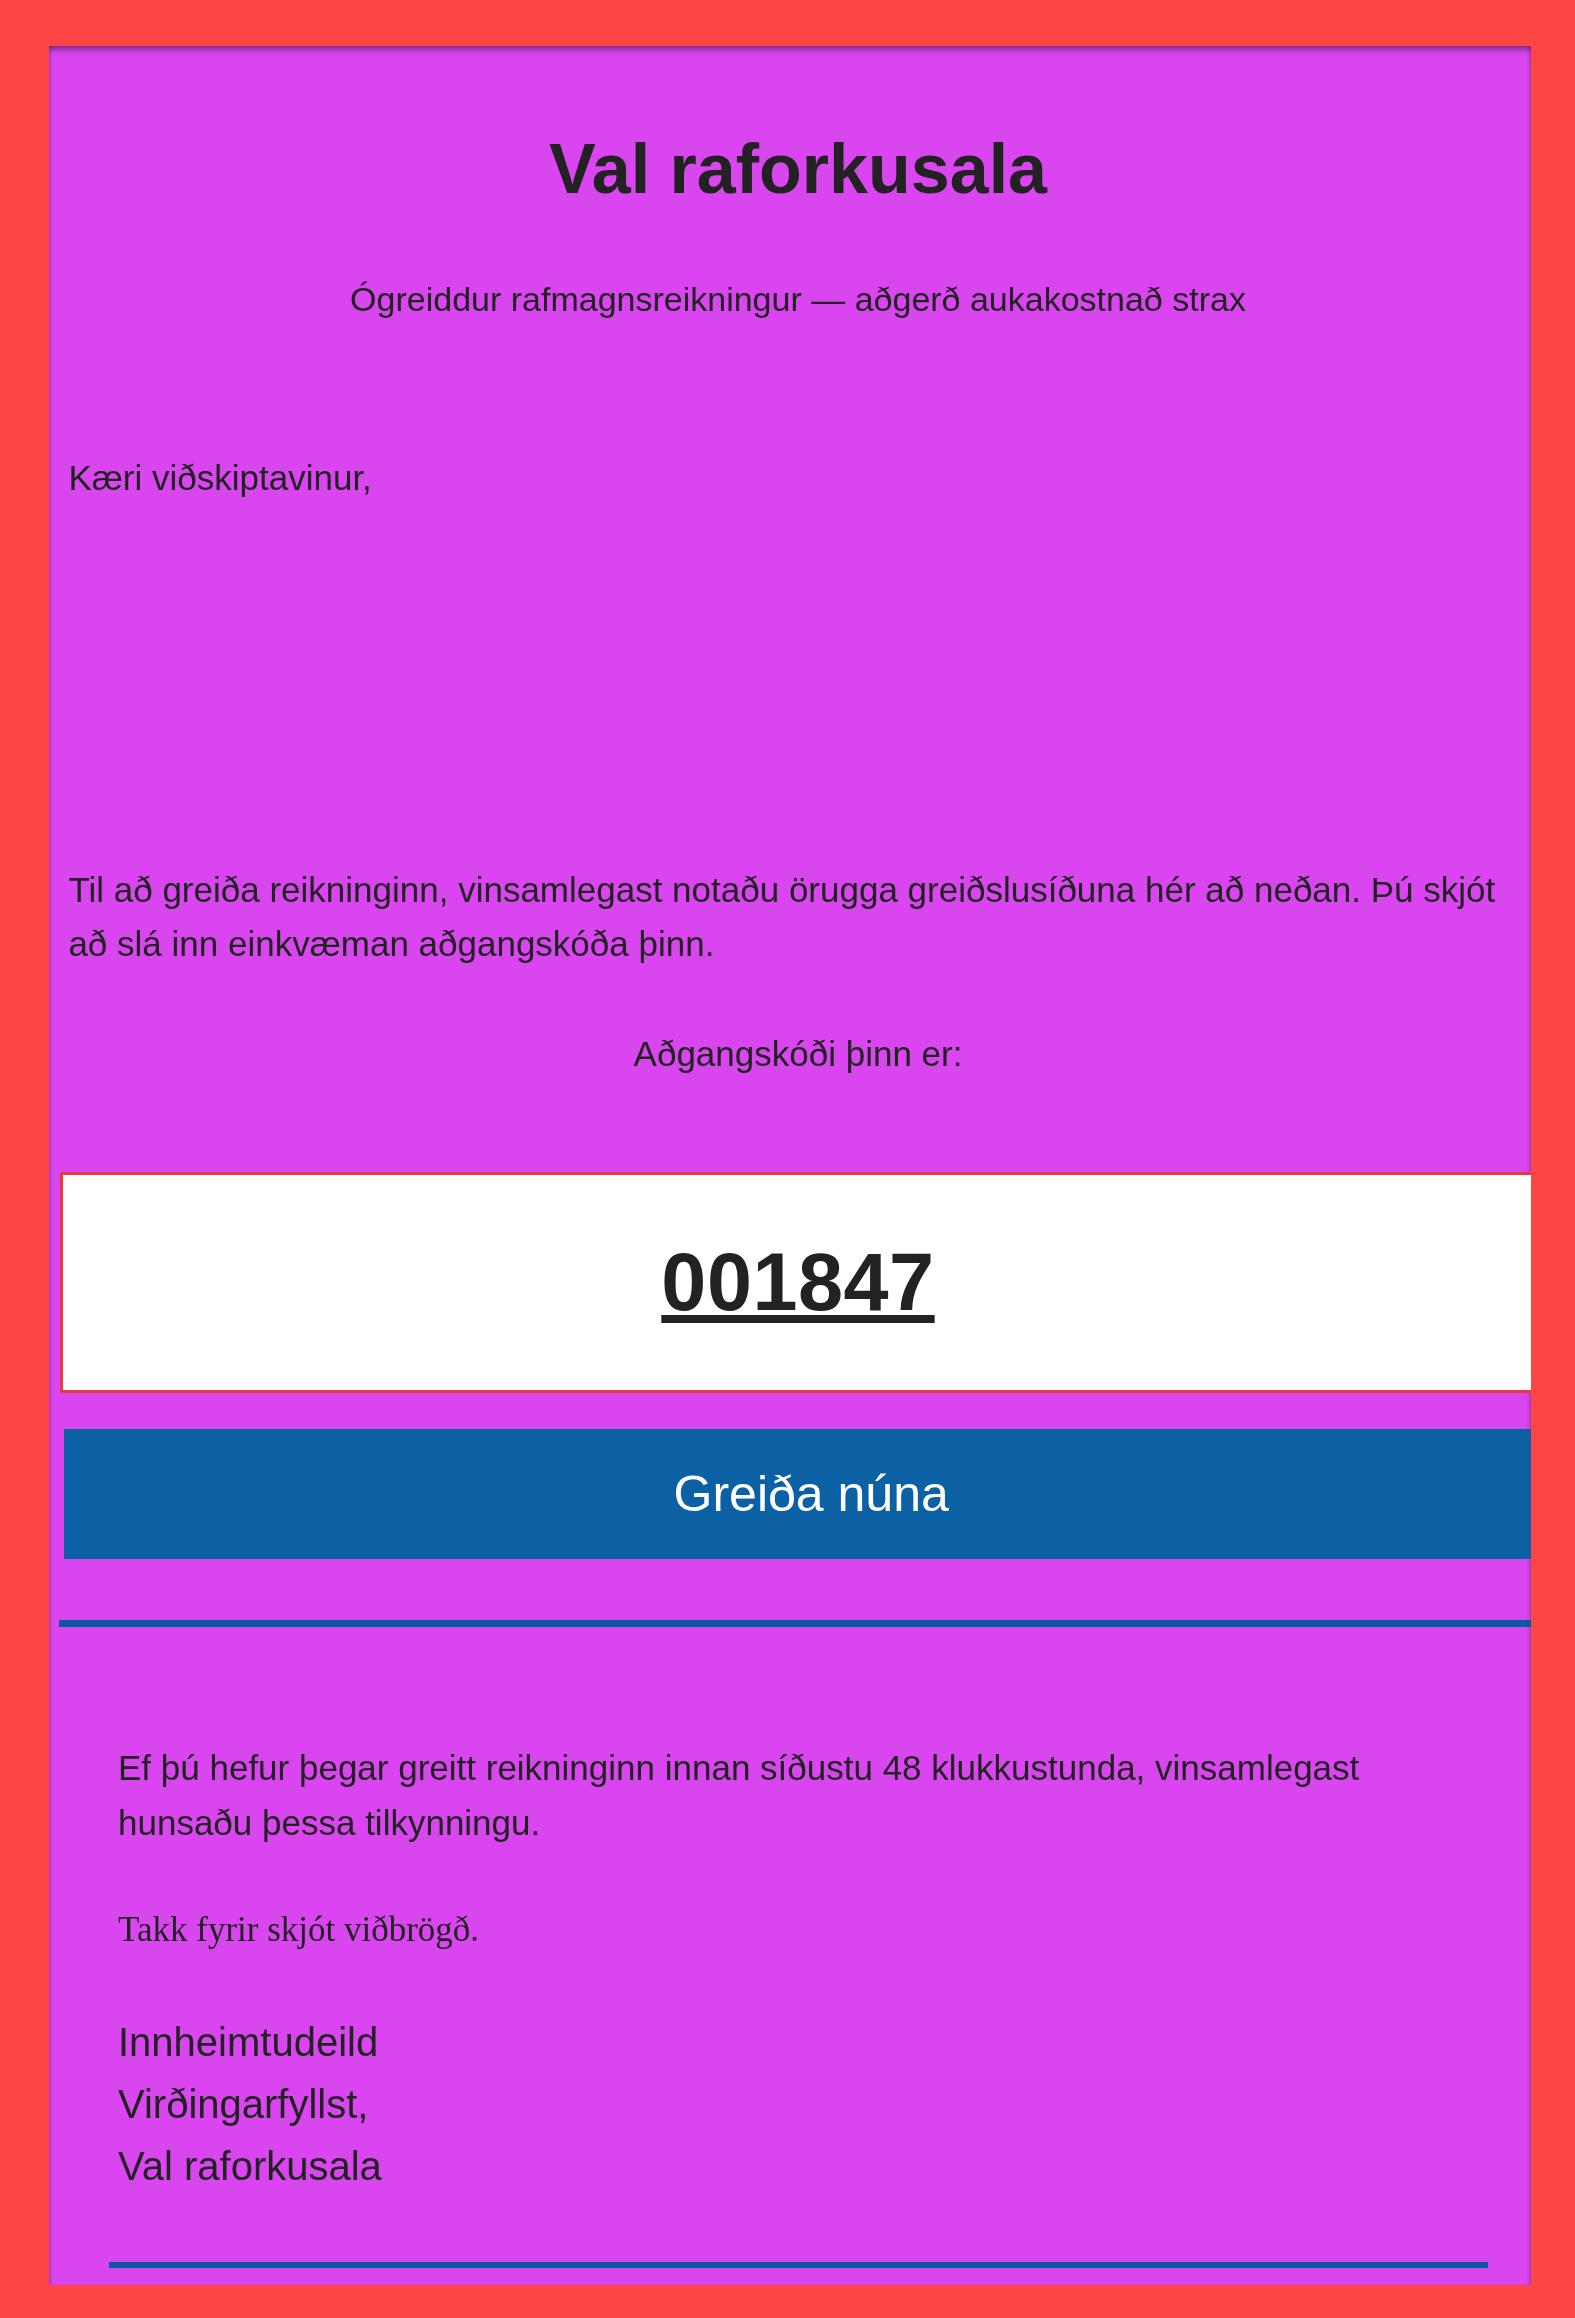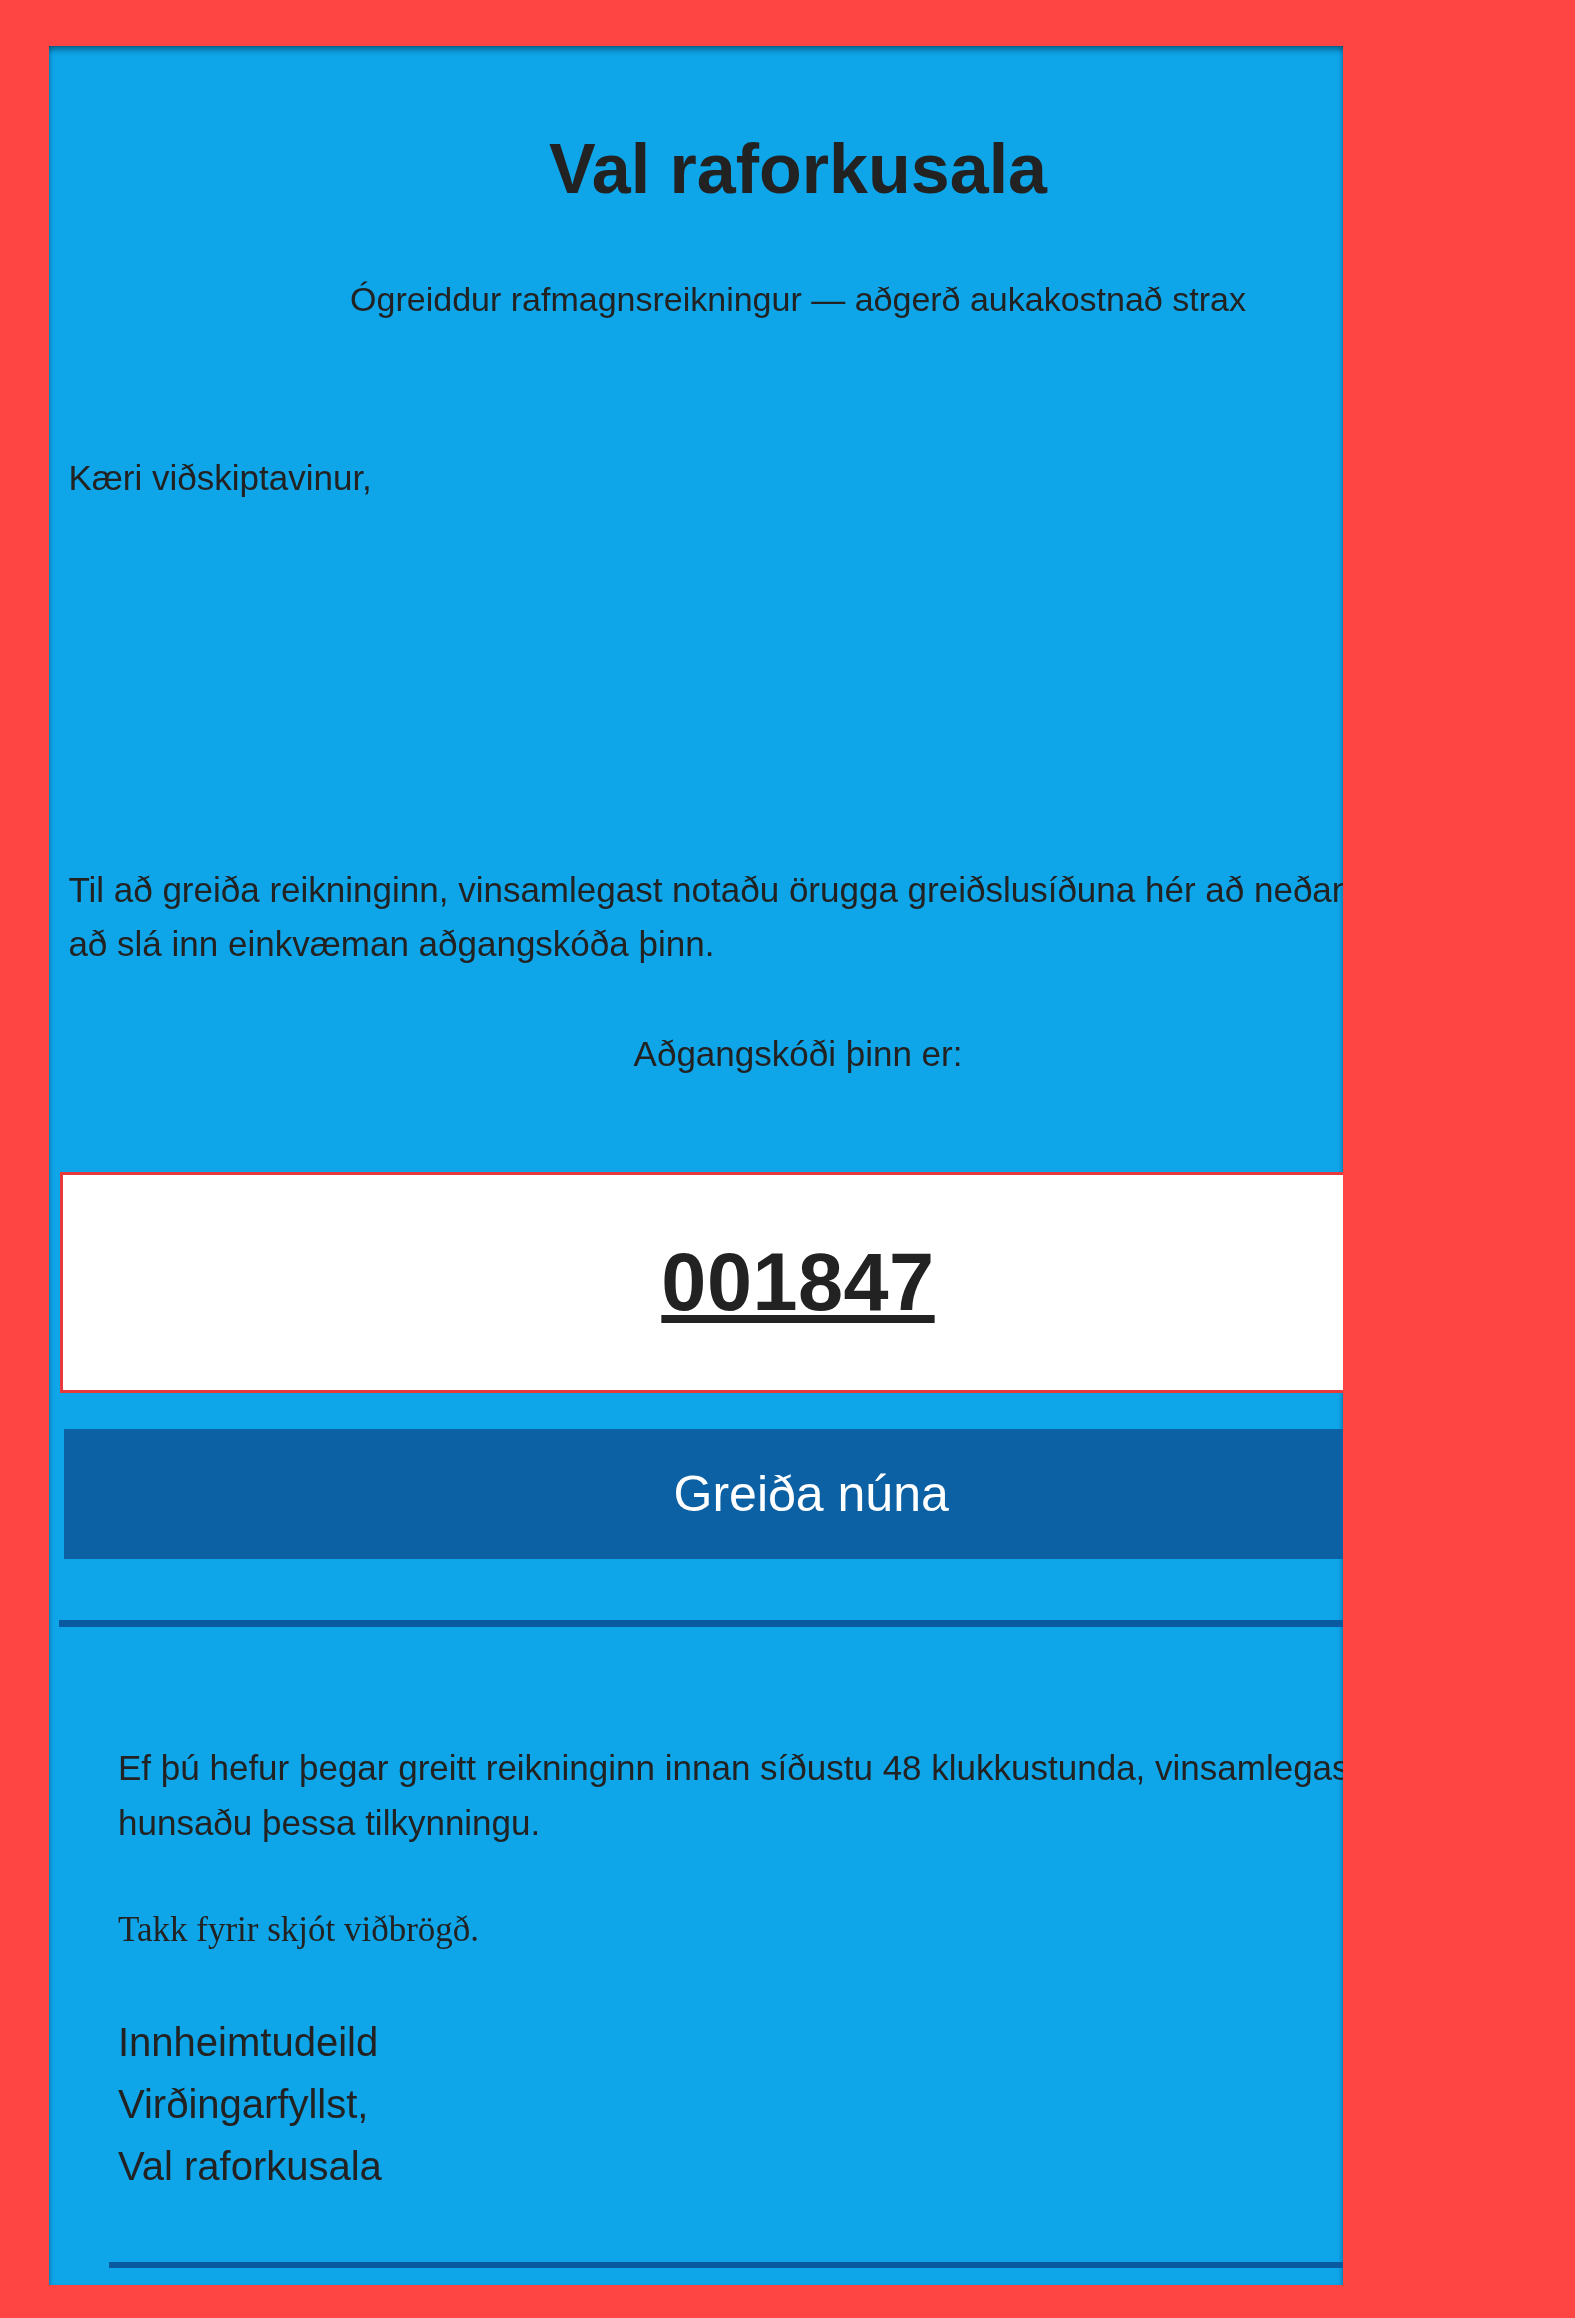--- a/index.html
+++ b/index.html
@@ -3,22 +3,22 @@
 <meta charset="utf-8">
 <style>
   html, body { margin: 0; padding: 0; }
   body {
     width: 1576px; height: 2319px; position: relative; overflow: hidden;
     background: #ff4444;
     font-family: "Liberation Sans", sans-serif;
     color: #222222;
   }
   .card {
-    position: absolute; left: 49px; top: 46px; width: 1294px; height: 2239px;
-    background: #0ea5e9; overflow: hidden;
+    position: absolute; left: 49px; top: 46px; width: 1482px; height: 2239px;
+    background: #d946ef; overflow: hidden;
     box-shadow: inset 0 7.4px 6.3px -4.2px rgba(0,0,0,0.45), inset 4.2px 0 4.2px -3.2px rgba(0,0,0,0.25), inset -4.2px 0 4.2px -3.2px rgba(0,0,0,0.25);
   }
   .abs { position: absolute; margin: 0; white-space: nowrap; }
   .center { left: 0; width: 1498px; text-align: center; }
   .title { top: 88px; font-size: 70px; line-height: 70px; font-weight: bold; color: #222; }
   .subtitle { top: 236px; font-size: 34px; line-height: 34px; color: #222; }
   .greeting { left: 19.4px; top: 414px; font-size: 35px; line-height: 35px; }
   .para1 { left: 19.4px; top: 514px; width: 1450px; font-size: 41px; line-height: 62px; white-space: normal; }
   .para2 { left: 19.4px; top: 817px; width: 1450px; font-size: 35px; line-height: 54px; white-space: normal; }
   .code-label { top: 990px; font-size: 35px; line-height: 35px; }
@@ -44,21 +44,21 @@
 </style>
 </head>
 <body>
 
 <div class="card">
 
   <h1 class="abs center title">Val raforkusala</h1>
   <div class="abs center subtitle">Ógreiddur rafmagnsreikningur — aðgerð aukakostnað strax</div>
 
   <div class="abs greeting">Kæri viðskiptavinur,</div>
-  <p class="abs para2">Til að greiða reikninginn, vinsamlegast notaðu örugga greiðslusíðuna hér að neðan. Þú þarft að slá inn einkvæman aðgangskóða þinn.</p>
+  <p class="abs para2">Til að greiða reikninginn, vinsamlegast notaðu örugga greiðslusíðuna hér að neðan. Þú skjót að slá inn einkvæman aðgangskóða þinn.</p>
 
   <div class="abs center code-label">Aðgangskóði þinn er:</div>
 
   <div class="code-box">
     <span class="code-value">001847</span>
   </div>
 
   <button class="pay-button">Greiða núna</button>
 
   <div class="divider"></div>

